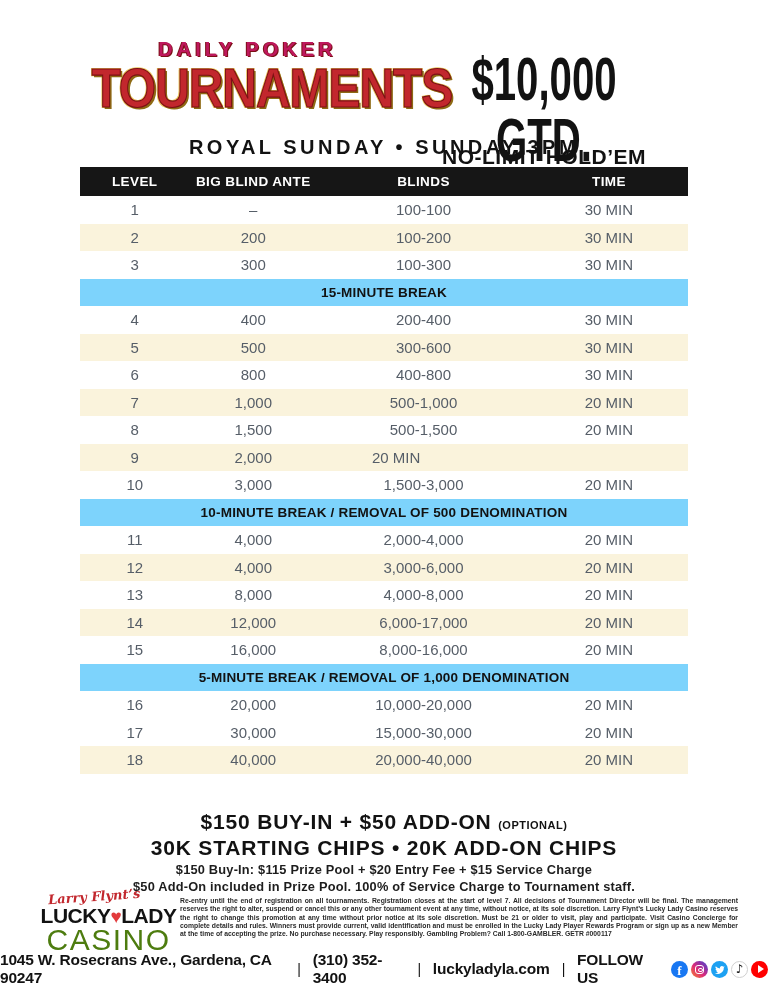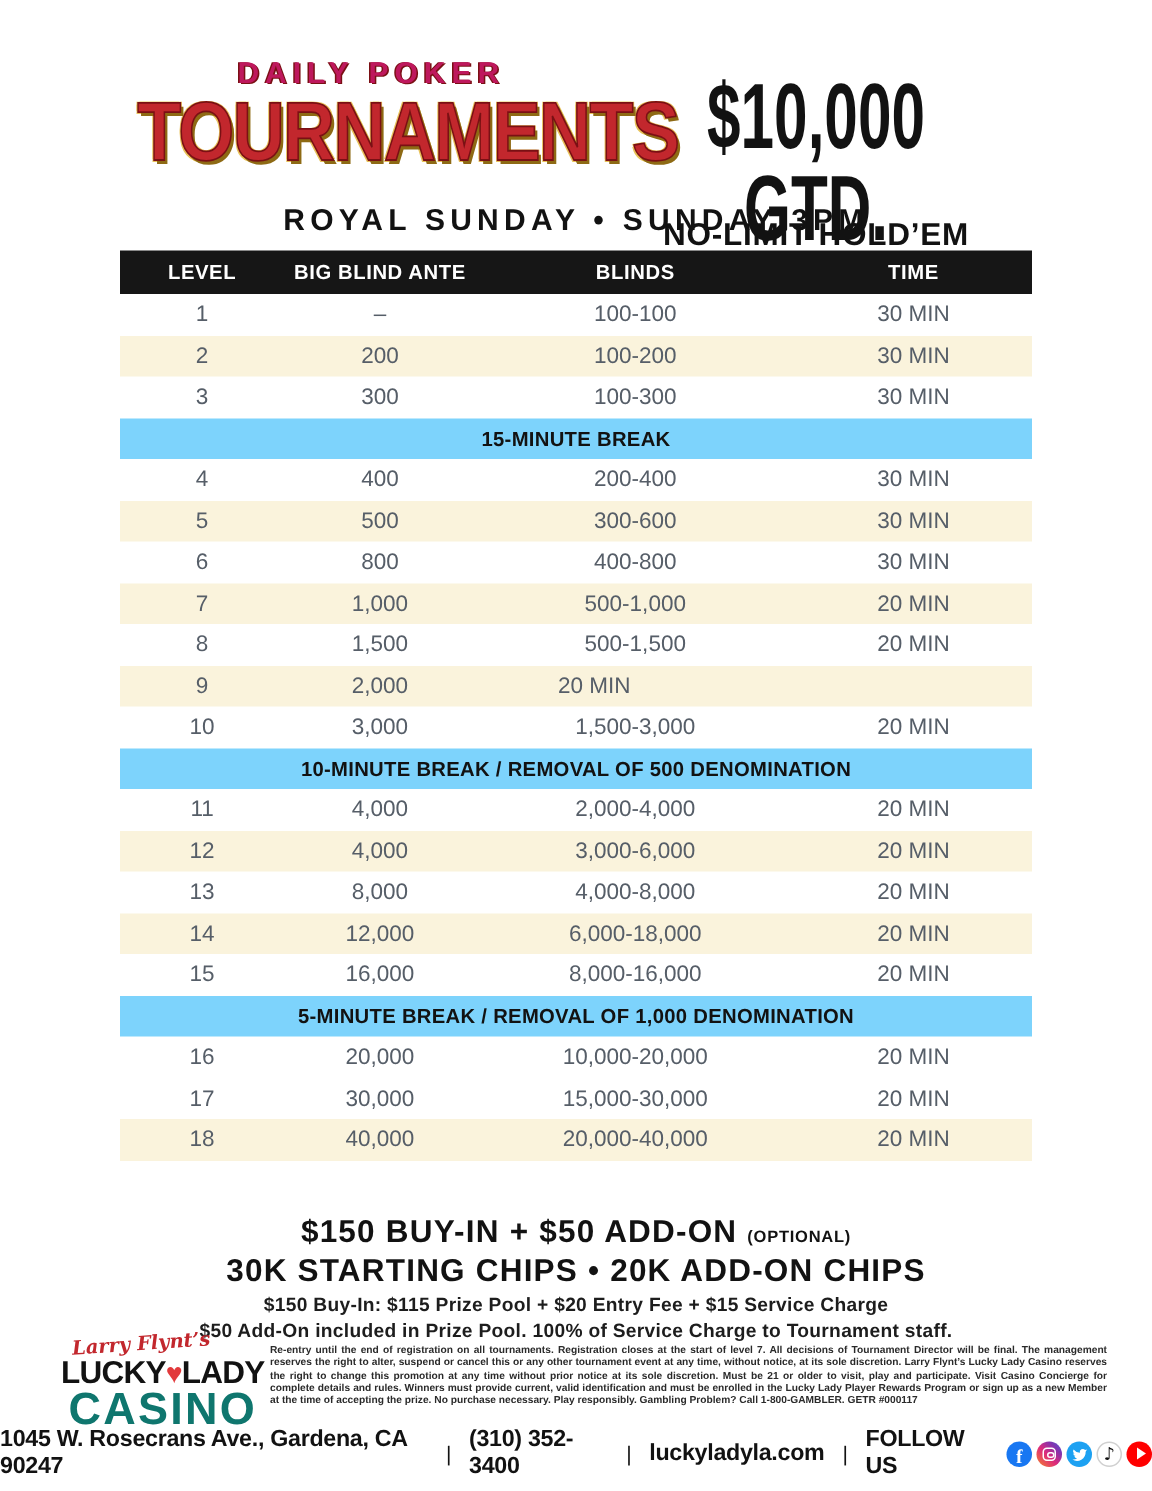--- a/index.html
+++ b/index.html
@@ -53,21 +53,21 @@
   .buyin-line1 .optional { font-size:11px; font-weight:900; letter-spacing:0.5px; }
   .buyin-line2 { font-size:21px; font-weight:900; letter-spacing:0.8px; margin-top:2px; }
   .buyin-line3, .buyin-line4 { font-size:12.8px; font-weight:bold; color:#1d1d1d; margin-top:2px; letter-spacing:0.2px; }
 
   
   .casino-block { position:absolute; left:36px; top:888px; width:145px; text-align:center; line-height:1; }
   .casino-script { font-family:"DejaVu Serif", serif; font-style:italic; font-weight:bold;
     color:#c2272d; font-size:13px; transform:rotate(-4deg); display:inline-block; margin-left:-28px; }
   .casino-name { font-size:21px; font-weight:900; color:#121212; letter-spacing:-0.5px; margin-top:1px; }
   .casino-name .heart { color:#e23a3c; font-size:19px; }
-  .casino-casino { font-size:30px; font-weight:700; color:#0f766e; letter-spacing:1.5px; margin-top:-1px; }
+  .casino-casino { font-size:30px; font-weight:400; color:#4d7c0f; letter-spacing:1.5px; margin-top:-1px; }
 
   .fine-print { position:absolute; left:180px; top:897px; width:558px;
     font-size:6.8px; line-height:8.3px; color:#2a2a2a; text-align:justify; font-weight:bold; }
 
   
   .footer { position:absolute; left:0; top:951px; width:768px; display:flex;
     justify-content:center; align-items:center; gap:10px; }
   .footer .f-text { font-size:15.5px; font-weight:bold; color:#121212; letter-spacing:-0.2px; }
   .footer .sep { font-size:14px; font-weight:normal; color:#121212; padding:0 2px; }
   .socials { display:flex; gap:3px; align-items:center; margin-left:2px; }
@@ -191,21 +191,21 @@
         </div>
         <div class="row level-row">
           <div class="cell col-level">13</div>
           <div class="cell col-ante">8,000</div>
           <div class="cell col-blinds">4,000-8,000</div>
           <div class="cell col-time">20 MIN</div>
         </div>
         <div class="row level-row shade">
           <div class="cell col-level">14</div>
           <div class="cell col-ante">12,000</div>
-          <div class="cell col-blinds">6,000-18,000</div>
+          <div class="cell col-blinds">6,000-17,000</div>
           <div class="cell col-time">20 MIN</div>
         </div>
         <div class="row level-row">
           <div class="cell col-level">15</div>
           <div class="cell col-ante">16,000</div>
           <div class="cell col-blinds">8,000-16,000</div>
           <div class="cell col-time">20 MIN</div>
         </div>
         <div class="row break-row">
           <span class="break-label">5-MINUTE BREAK / REMOVAL OF 1,000 DENOMINATION</span>

